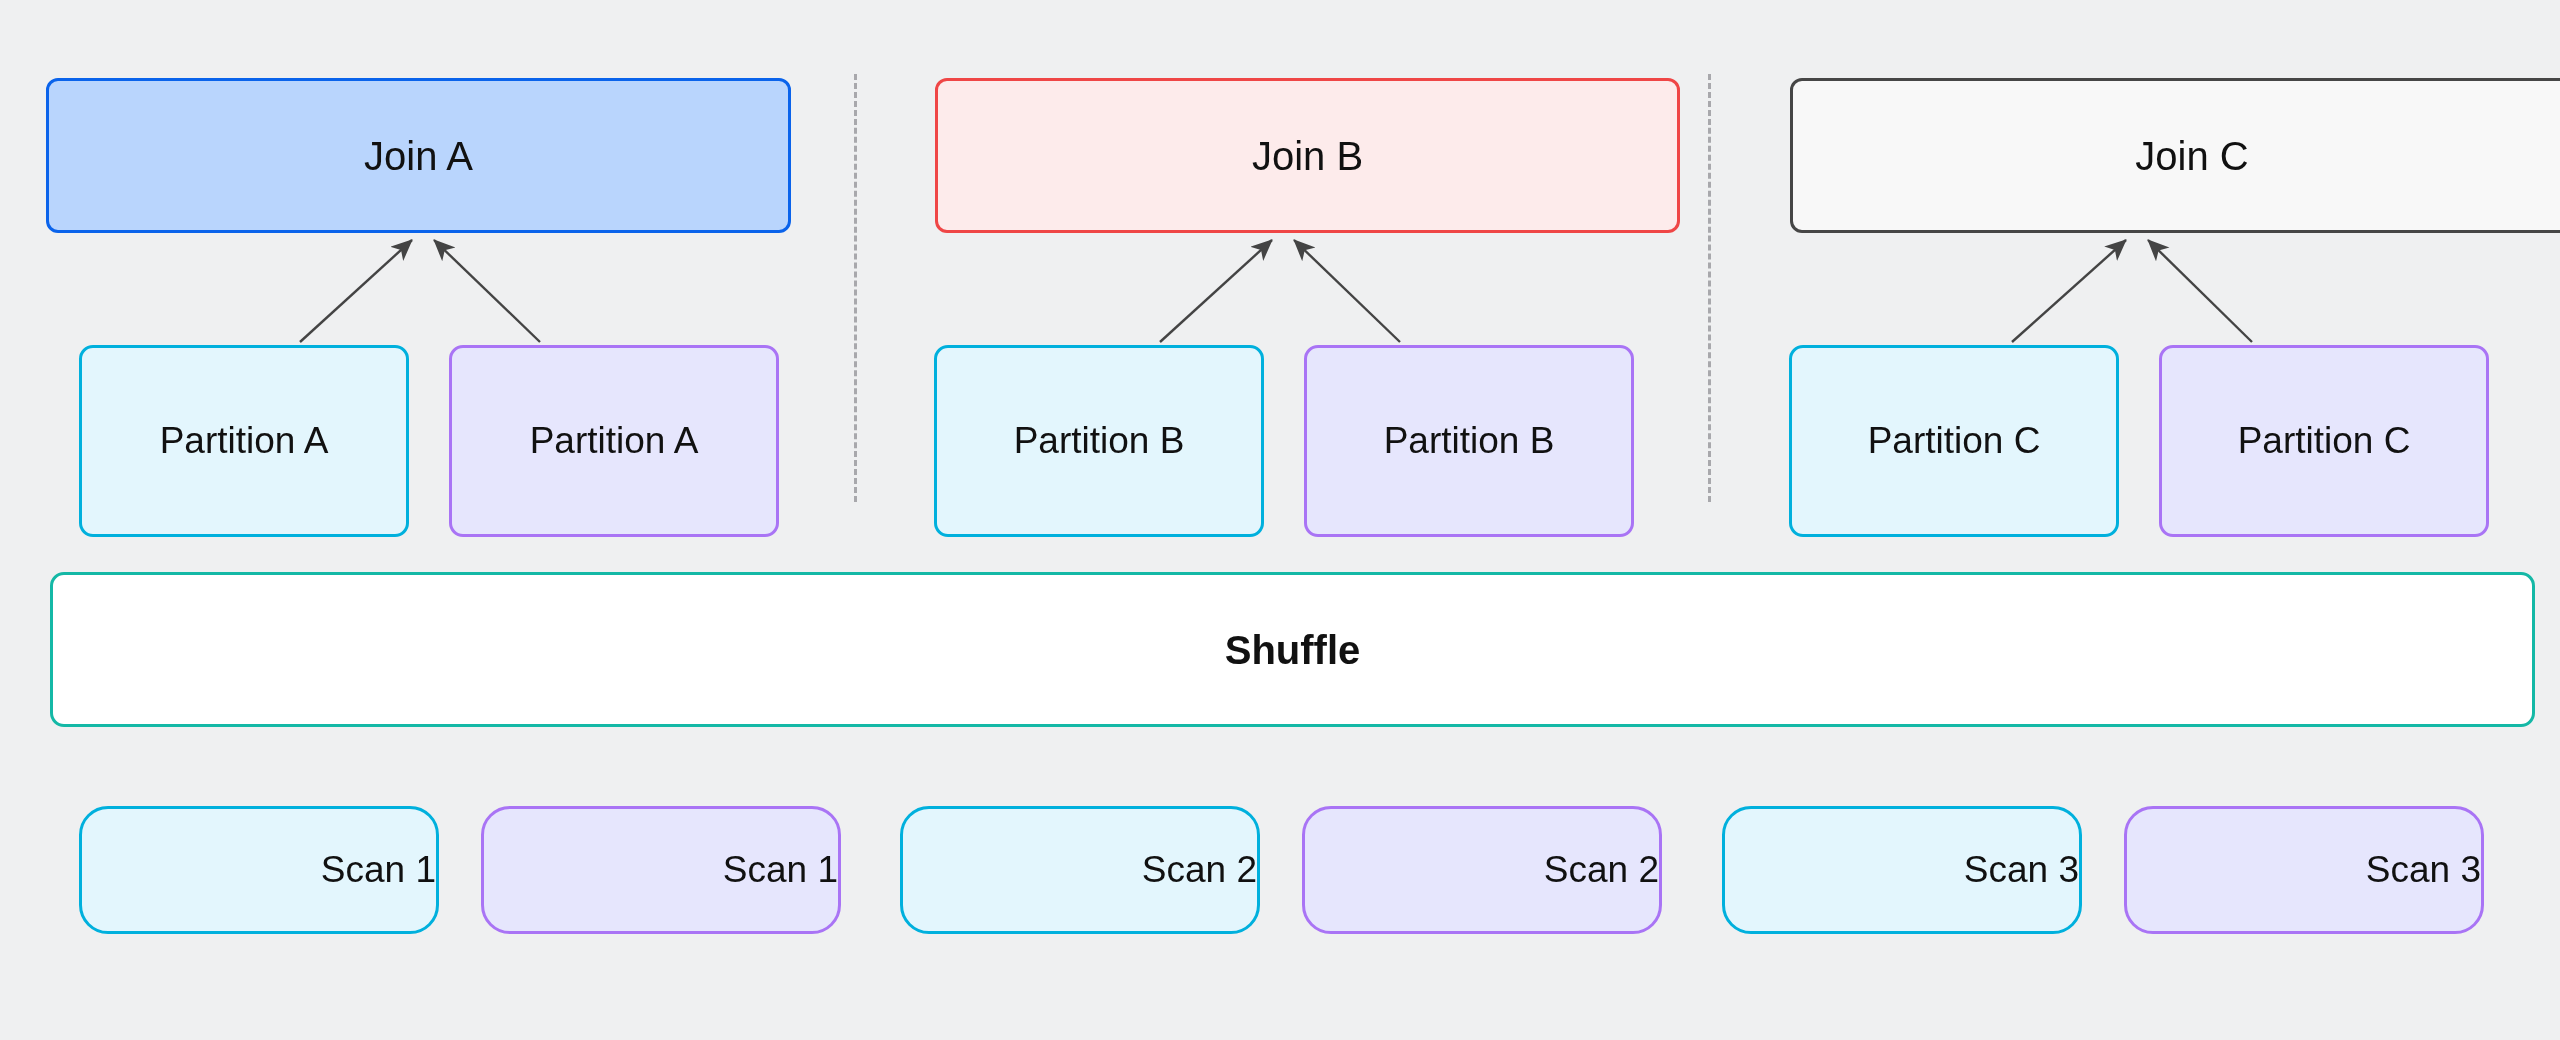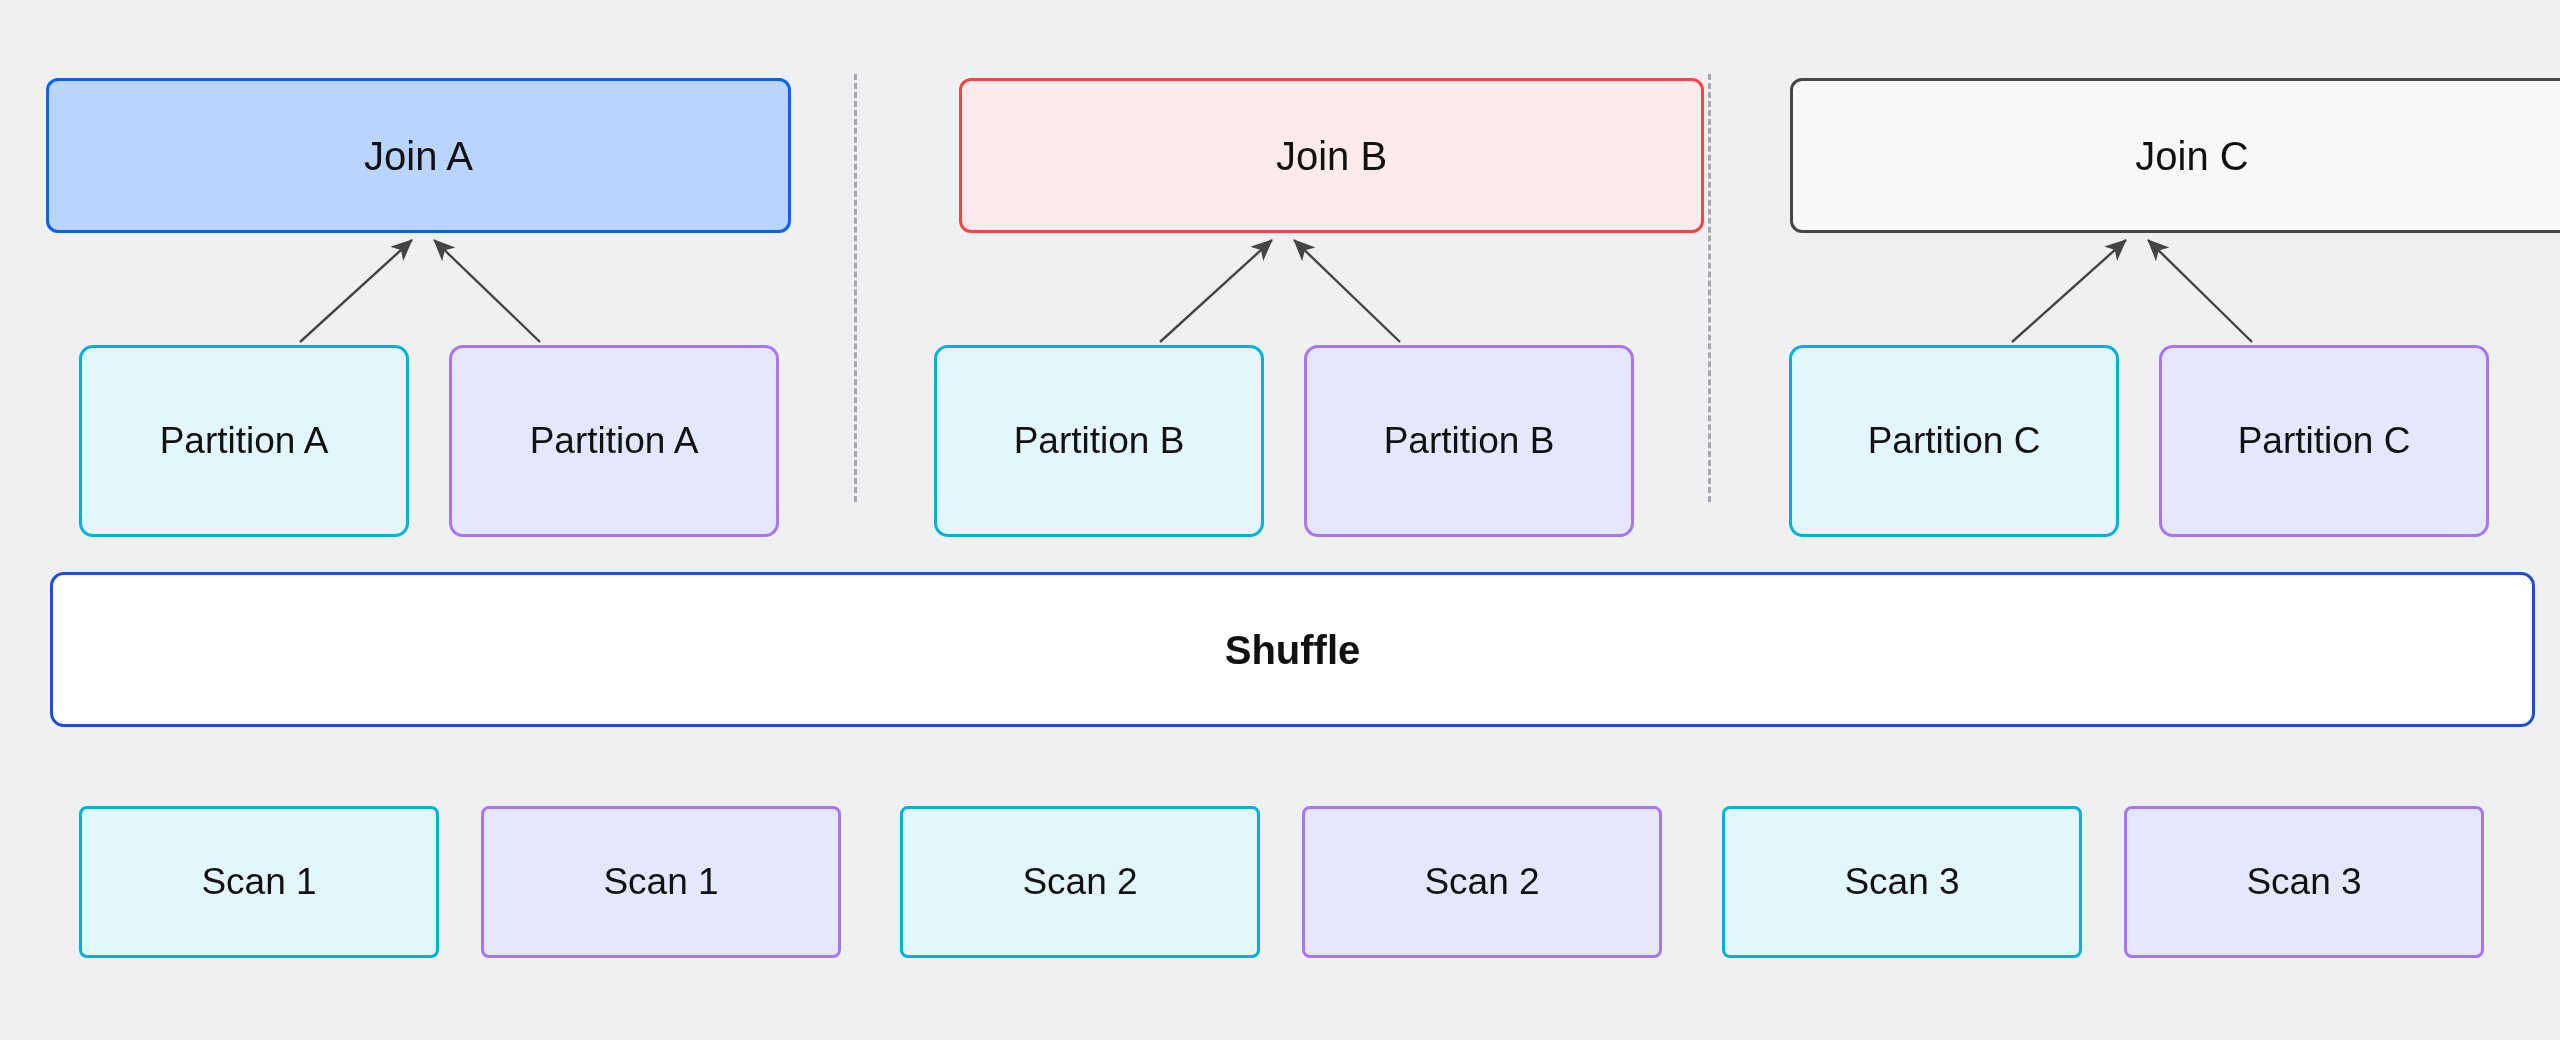--- a/index.html
+++ b/index.html
@@ -60,32 +60,33 @@
     background: #e3f6fd;
     border-color: #00b0dd;
   }
   .purple {
     background: #e6e6fd;
     border-color: #a974f5;
   }
   
   .shuffle {
     height: 155px;
-    border: 3px solid #1d4ed8;
+    border: 3px solid #14b8a6;
     border-radius: 14px;
     background: #ffffff;
     font-size: 40px;
     font-weight: 700;
   }
   
   .scan {
-    height: 152px;
+    height: 128px;
     border-width: 3px;
-    border-radius: 8px;
+    border-radius: 29px;
     font-size: 37px;
+    justify-content: flex-end;
   }
   
   .divider {
     position: absolute;
     width: 0;
     border-left: 3px dashed #a8a8ac;
   }
   
   #arrows {
     position: absolute;
@@ -98,21 +99,21 @@
 </style>
 </head>
 <body>
 
 <div id="canvas">
 
   <div class="node join join-a" style="left:46px; top:78px; width:745px;">
     <span>Join A</span>
   </div>
 
-  <div class="node join join-b" style="left:935px; top:78px; width:745px;margin-left:24px;">
+  <div class="node join join-b" style="left:935px; top:78px; width:745px;">
     <span>Join B</span>
   </div>
 
   <div class="node join join-c" style="left:1790px; top:78px; width:804px;">
     <span>Join C</span>
   </div>
 
   <div class="node partition cyan" style="left:79px; top:345px; width:330px;">
     <span>Partition A</span>
   </div>

